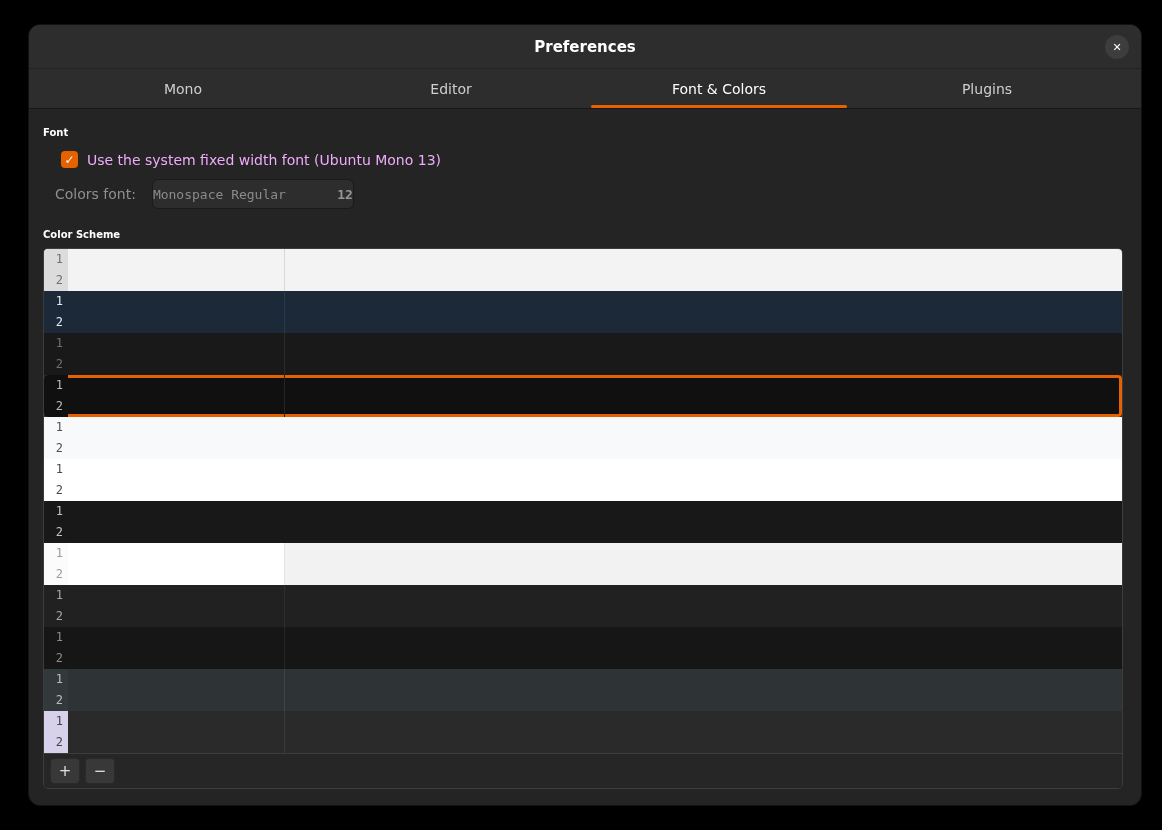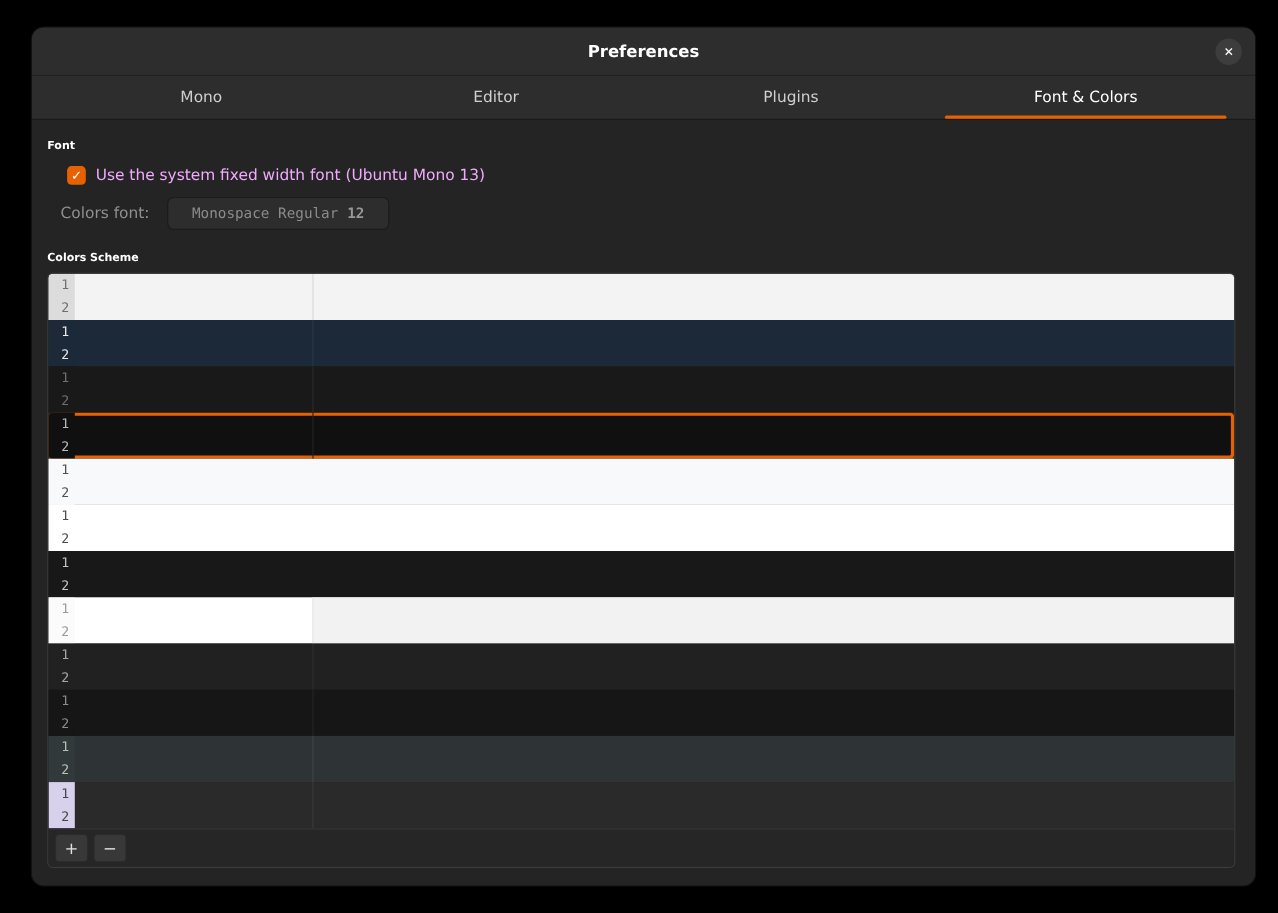--- a/index.html
+++ b/index.html
@@ -38,21 +38,21 @@
               display:flex; align-items:center; justify-content:center; flex:none;
               cursor:pointer; }
   .checkbox.checked { background:var(--accent); }
   .checkbox .check { color:#fff; font-size:12px; font-weight:bold; line-height:1; }
   .checkbox-label { margin-left:9px; color:#f0abfc; }
 
   .editor-font-row { display:flex; align-items:center; margin:11px 0 0 12px; }
   .dim-label { color:#8f8f8f; }
   .font-button { margin-left:16px; width:202px; height:30px; background:#2d2d2d;
                  border:1px solid #1b1b1b; border-radius:6px;
-                 display:flex; align-items:center; justify-content:center;
+                 display:flex; align-items:center; justify-content:space-between;
                  font-family:"DejaVu Sans Mono","Liberation Mono",monospace;
                  font-size:13px; color:#8b8b8b; cursor:default; }
   .font-button .fsize { margin-left:8px; font-weight:bold; color:#979797; }
 
   .scheme-frame { margin-top:8px; border:1px solid #3d3d3d; border-radius:5px; overflow:hidden; }
   .scheme-list { display:block; }
 
   .scheme-row { position:relative; height:42px; overflow:hidden; display:flex;
                 font-family:"DejaVu Sans Mono","Liberation Mono",monospace;
                 font-size:12px; line-height:21px; cursor:pointer; }
@@ -82,25 +82,25 @@
     </div>
   </div>
 
   <div class="tabbar">
     <div class="tab">
       <span>Mono</span>
     </div>
     <div class="tab">
       <span>Editor</span>
     </div>
+    <div class="tab active">
+      <span>Font &amp; Colors</span>
+    </div>
     <div class="tab">
       <span>Plugins</span>
-    </div>
-    <div class="tab active">
-      <span>Font &amp; Colors</span>
     </div>
   </div>
 
   <div class="body">
 
     <div class="section-heading heading-font">Font</div>
 
     <div class="checkbox-row">
       <div class="checkbox checked" id="system-font-checkbox">
         <span class="check">✓</span>
@@ -109,21 +109,21 @@
     </div>
 
     <div class="editor-font-row">
       <span class="dim-label">Colors font:</span>
       <div class="font-button">
         <span>Monospace Regular</span>
         <span class="fsize">12</span>
       </div>
     </div>
 
-    <div class="section-heading heading-scheme">Colors Scheme</div>
+    <div class="section-heading heading-scheme">Color Scheme</div>
 
     <div class="scheme-frame">
       <div class="scheme-list">
           <div class="scheme-row" style="background: rgb(243, 243, 243);">
 
     <div class="margin-line" style="background: rgb(216, 216, 216);"></div>
     <div class="gutter" style="background: rgb(220, 220, 220); color: rgb(111, 111, 111);">
       <div class="ln">1</div>
       <div class="ln">2</div>
     </div>

